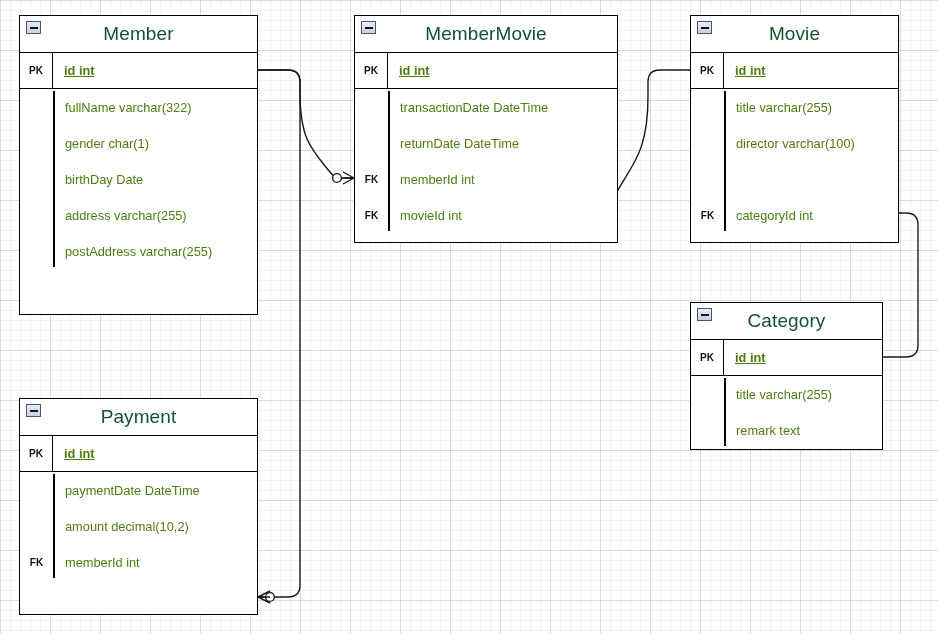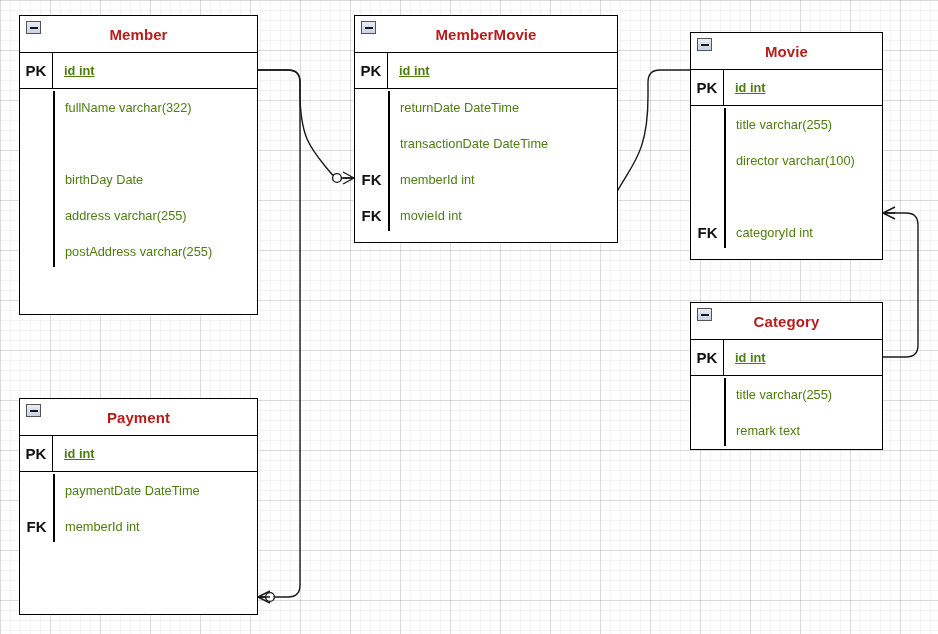--- a/index.html
+++ b/index.html
@@ -57,23 +57,23 @@
   .entity-header {
     position: relative;
     height: 36px;
     border-bottom: 1.6px solid #000000;
     display: flex;
     align-items: center;
     justify-content: center;
     background: #ffffff;
   }
   .entity-title {
-    font-size: 15px;
-    font-weight: bold;
-    color: #b91c1c;
+    font-size: 19px;
+    font-weight: normal;
+    color: #14532d;
     letter-spacing: 0.1px;
   }
   .collapse-icon {
     position: absolute;
     left: 6px;
     top: 5px;
     width: 15px;
     height: 13px;
     box-sizing: border-box;
     border: 1px solid #51565c;
@@ -113,21 +113,21 @@
     width: 1.6px;
     background: #000000;
   }
 
   .col-key {
     width: 33px;
     flex: 0 0 33px;
     display: flex;
     align-items: center;
     justify-content: center;
-    font-size: 15px;
+    font-size: 10px;
     font-weight: bold;
     color: #111111;
     box-sizing: border-box;
   }
   .pk-row .col-key {
     border-right: 1.6px solid #000000;
   }
   .col-name {
     flex: 1 1 auto;
     display: flex;
@@ -194,20 +194,21 @@
             <span class="pk-text">id int</span>
           </div>
         </div>
         <div class="attr-rows">
           <div class="attr-row">
             <div class="col-key"></div>
             <div class="col-name">fullName varchar(322)</div>
           </div>
           <div class="attr-row">
             <div class="col-key"></div>
+            <div class="col-name">gender char(1)</div>
           </div>
           <div class="attr-row">
             <div class="col-key"></div>
             <div class="col-name">birthDay Date</div>
           </div>
           <div class="attr-row">
             <div class="col-key"></div>
             <div class="col-name">address varchar(255)</div>
           </div>
           <div class="attr-row">
@@ -225,37 +226,37 @@
         </div>
         <div class="pk-row">
           <div class="col-key">PK</div>
           <div class="col-name">
             <span class="pk-text">id int</span>
           </div>
         </div>
         <div class="attr-rows">
           <div class="attr-row">
             <div class="col-key"></div>
+            <div class="col-name">transactionDate DateTime</div>
+          </div>
+          <div class="attr-row">
+            <div class="col-key"></div>
             <div class="col-name">returnDate DateTime</div>
-          </div>
-          <div class="attr-row">
-            <div class="col-key"></div>
-            <div class="col-name">transactionDate DateTime</div>
           </div>
           <div class="attr-row">
             <div class="col-key">FK</div>
             <div class="col-name">memberId int</div>
           </div>
           <div class="attr-row">
             <div class="col-key">FK</div>
             <div class="col-name">movieId int</div>
           </div>
         </div>
       </div>
-      <div class="entity" style="left: 690px; top: 32px; width: 193px; height: 228px;">
+      <div class="entity" style="left: 690px; top: 15px; width: 209px; height: 228px;">
         <div class="entity-header">
           <span class="collapse-icon">
             <i></i>
           </span>
           <span class="entity-title">Movie</span>
         </div>
         <div class="pk-row">
           <div class="col-key">PK</div>
           <div class="col-name">
             <span class="pk-text">id int</span>
@@ -315,20 +316,24 @@
           <div class="col-name">
             <span class="pk-text">id int</span>
           </div>
         </div>
         <div class="attr-rows">
           <div class="attr-row">
             <div class="col-key"></div>
             <div class="col-name">paymentDate DateTime</div>
           </div>
           <div class="attr-row">
+            <div class="col-key"></div>
+            <div class="col-name">amount decimal(10,2)</div>
+          </div>
+          <div class="attr-row">
             <div class="col-key">FK</div>
             <div class="col-name">memberId int</div>
           </div>
         </div>
       </div>
     </div>
 
 </div>
 
 </body></html>

